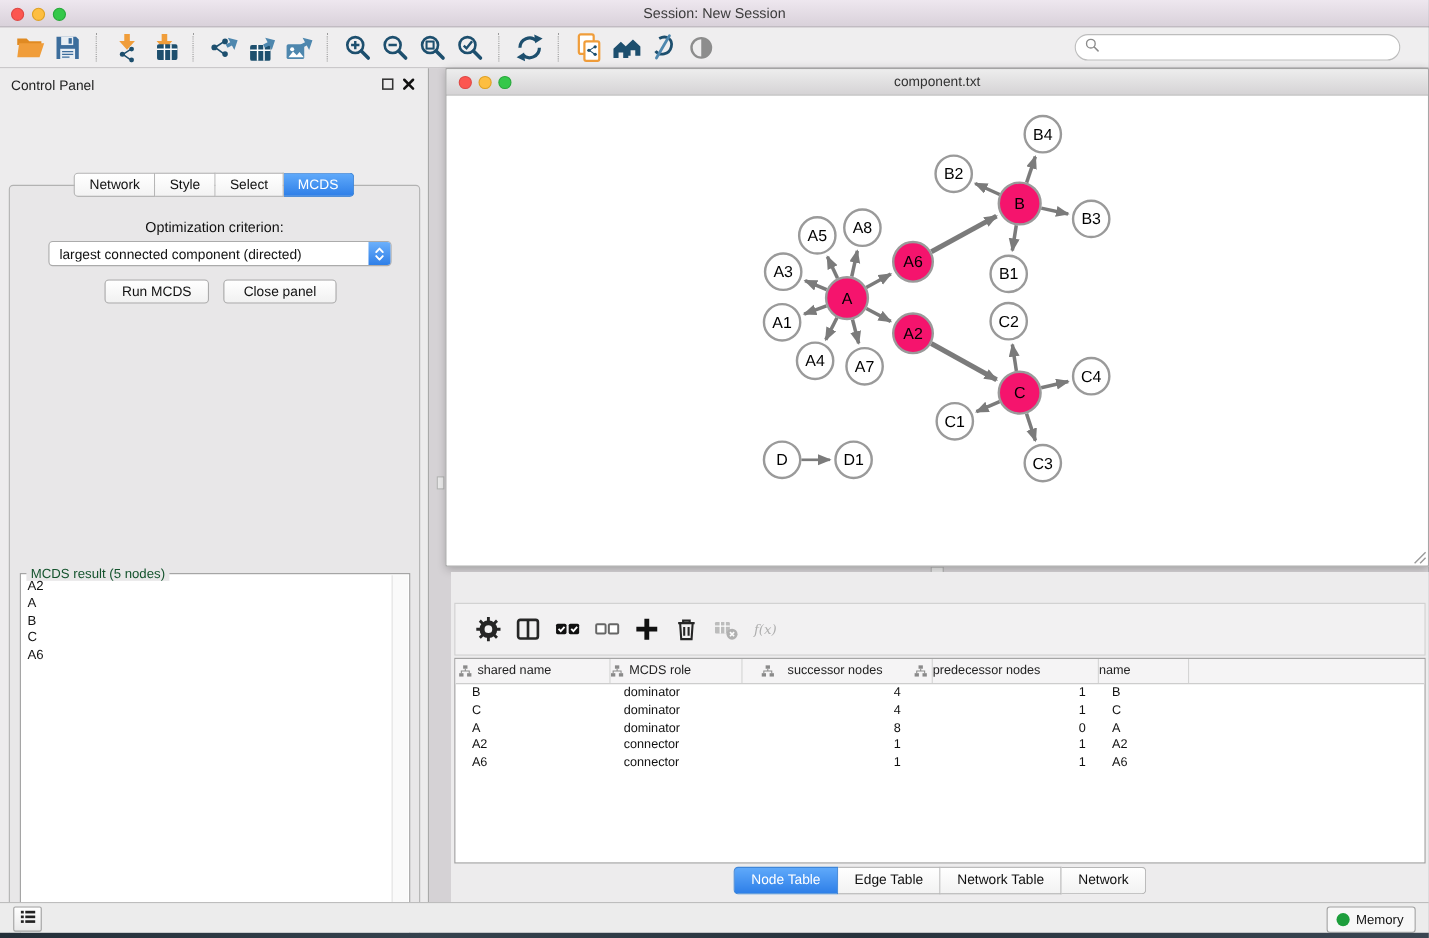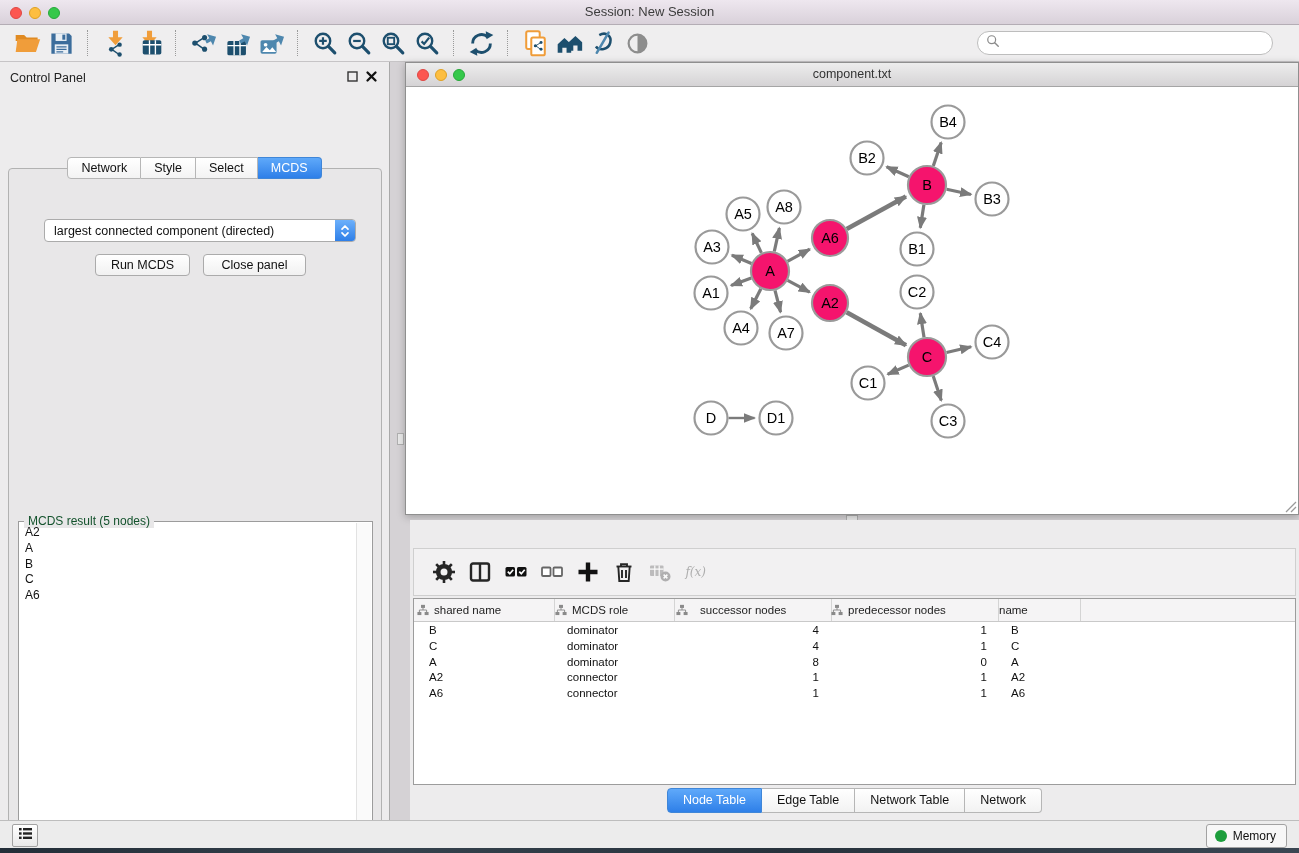--- a/index.html
+++ b/index.html
@@ -312,20 +312,21 @@
           </svg>
         </span>
     </div>
     <div class="ctabs" id="ctabs">
         <div class="tab">Network</div>
         <div class="tab">Style</div>
         <div class="tab">Select</div>
         <div class="tab sel">MCDS</div>
       </div>
     <div class="cbody">
+      <div class="optlabel">Optimization criterion:</div>
       <div class="dropdown">
         <span class="dval">largest connected component (directed)</span>
         <span class="stepper">
           <svg viewBox="0 0 10 14">
               <path d="M2 5.2L5 2l3 3.2" fill="none" stroke="#fff" stroke-width="1.7" stroke-linecap="round" stroke-linejoin="round"></path>
               <path d="M2 8.8L5 12l3-3.2" fill="none" stroke="#fff" stroke-width="1.7" stroke-linecap="round" stroke-linejoin="round"></path>
             </svg>
         </span>
       </div>
       <div class="btn" style="left:86px;width:95px">Run MCDS</div>
@@ -581,21 +582,21 @@
                 <path d="M7 4.5V7M2.8 9.5V7h8.4v2.5" stroke="#8a8a8a" fill="none" stroke-width="1.1"></path>
                 <g fill="#8a8a8a">
                   <rect x="4.7" y="1" width="4.6" height="3.6"></rect>
                   <rect x="0.5" y="9.3" width="4.6" height="3.6"></rect>
                   <rect x="8.9" y="9.3" width="4.6" height="3.6"></rect>
                 </g>
               </svg>
             </span>
             <span>MCDS role</span>
           </div>
-          <div class="thcell" style="left: 262px; width: 156px; gap: 12px;">
+          <div class="thcell" style="left: 278px; width: 156px; gap: 12px;">
             <span style="display: flex;">
               <svg viewBox="0 0 14 14">
                 <path d="M7 4.5V7M2.8 9.5V7h8.4v2.5" stroke="#8a8a8a" fill="none" stroke-width="1.1"></path>
                 <g fill="#8a8a8a">
                   <rect x="4.7" y="1" width="4.6" height="3.6"></rect>
                   <rect x="0.5" y="9.3" width="4.6" height="3.6"></rect>
                   <rect x="8.9" y="9.3" width="4.6" height="3.6"></rect>
                 </g>
               </svg>
             </span>

